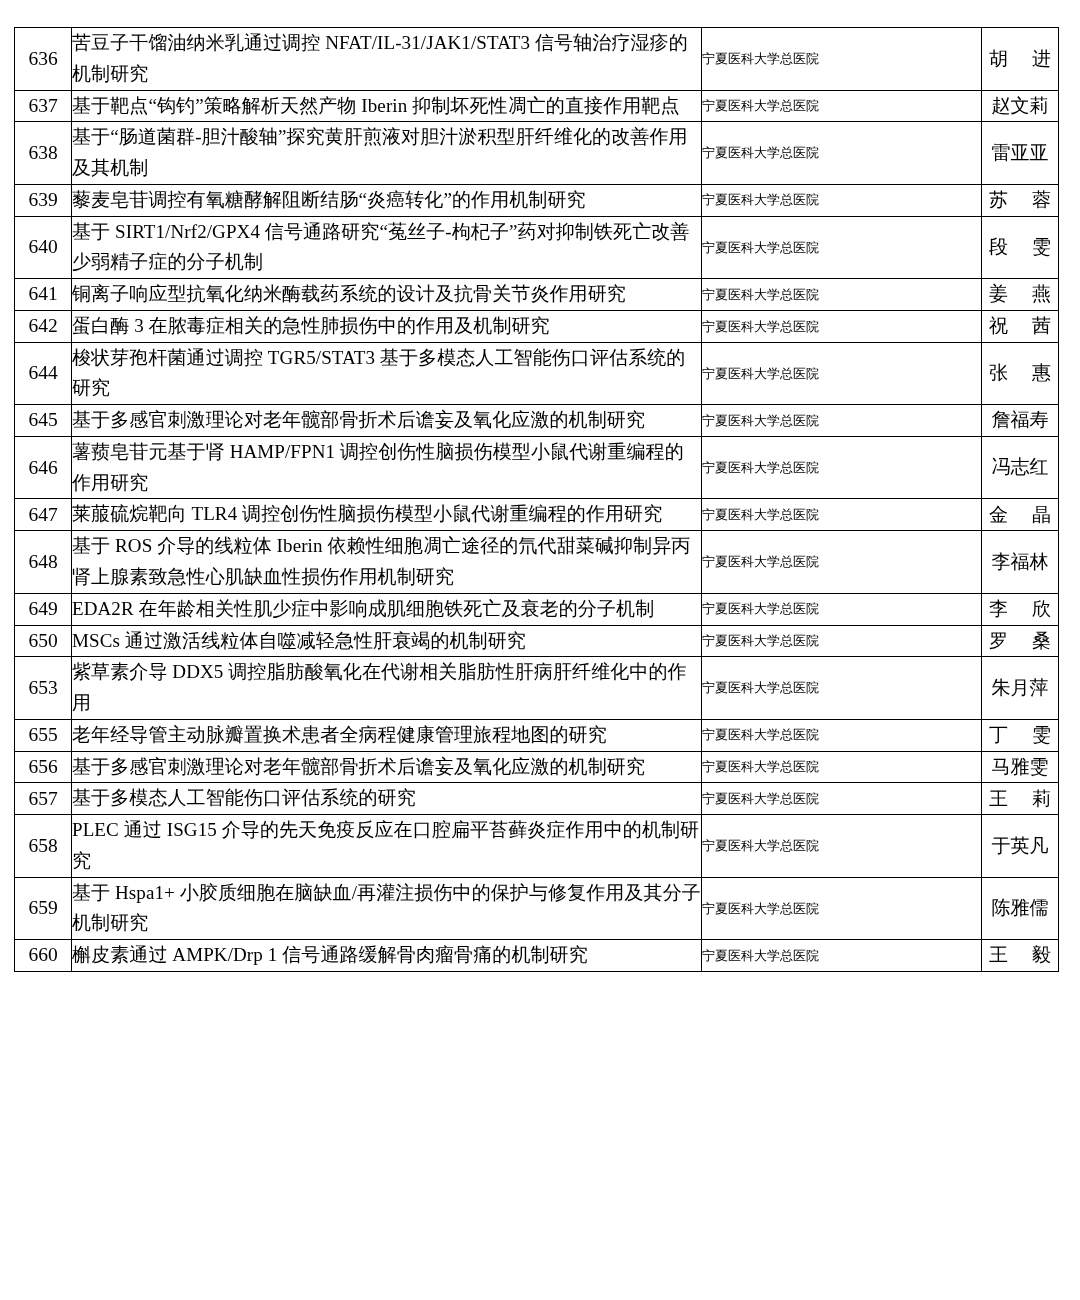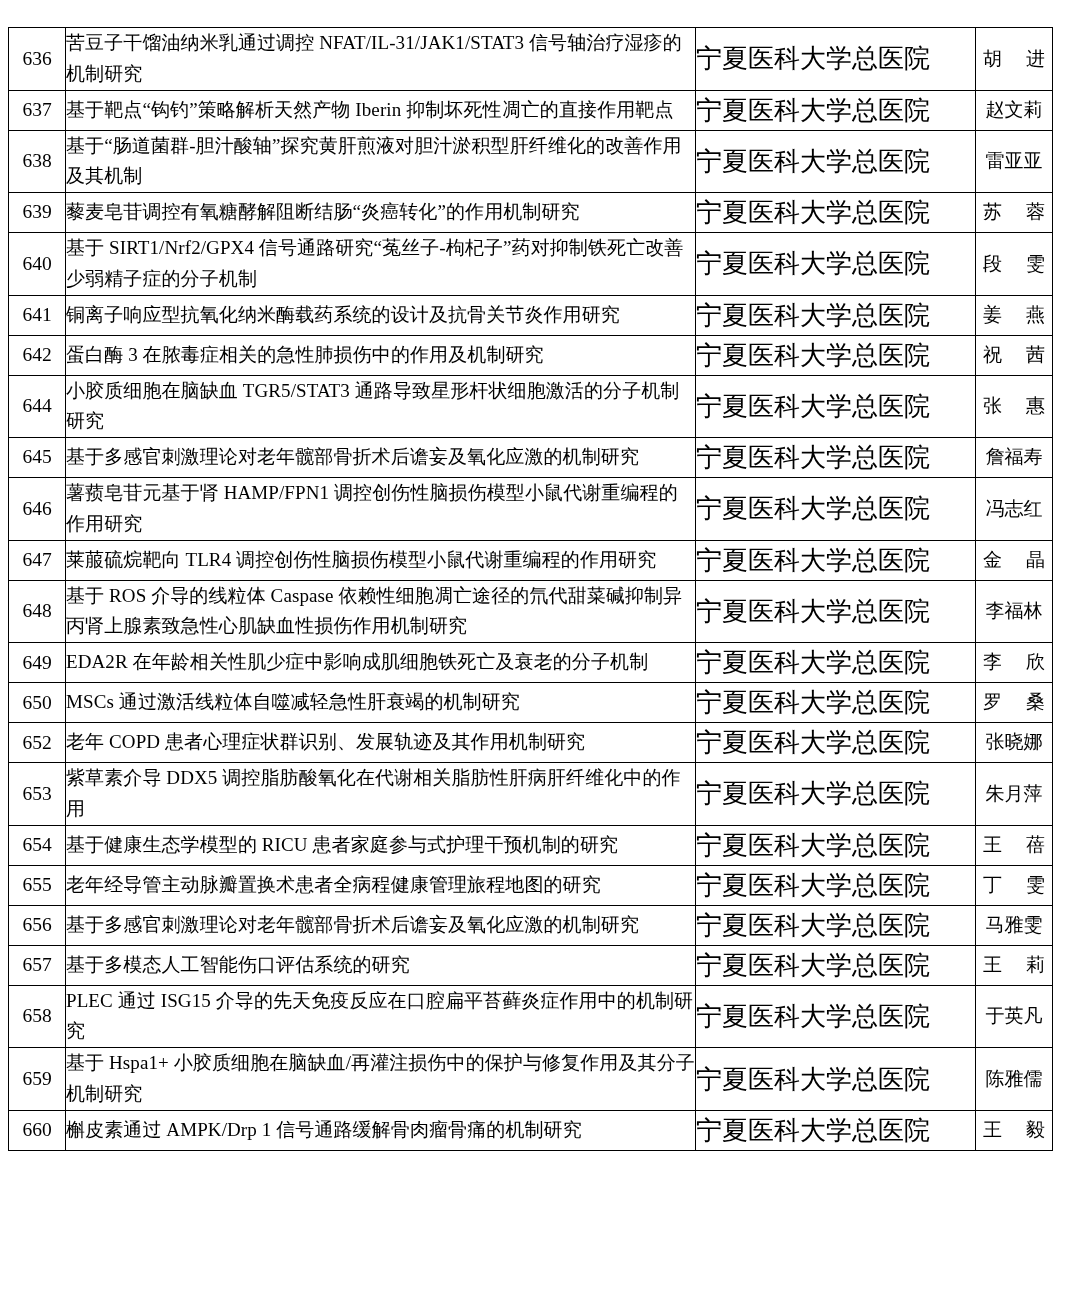--- a/index.html
+++ b/index.html
@@ -17,21 +17,21 @@
   }
   .page {
     position: relative;
     width: 1080px;
     height: 1300px;
     background: #ffffff;
     box-sizing: border-box;
   }
   .table-wrap {
     position: absolute;
-    left: 8px;
+    left: 14px;
     top: 27px;
     width: 1044px;
   }
   table.grant-table {
     border-collapse: collapse;
     table-layout: fixed;
     width: 1044px;
     border: 1.4px solid #000;
   }
   table.grant-table col.c-id    { width: 57px; }
@@ -55,21 +55,21 @@
   td.cell-title {
     text-align: left;
     font-size: 19px;
     line-height: 1.62;
     padding: 7px 9px 7px 11px;
     letter-spacing: 0.1px;
     word-break: break-word;
   }
   td.cell-org {
     text-align: left;
-    font-size: 26px;
+    font-size: 13px;
     line-height: 1.5;
     padding: 7px 6px 7px 12px;
     white-space: nowrap;
   }
   td.cell-pi {
     text-align: center;
     font-size: 19px;
     line-height: 1.5;
     padding: 7px 4px;
     white-space: nowrap;
@@ -136,21 +136,21 @@
             <td class="cell-pi spread"><span class="nm">姜 燕</span></td>
           </tr>
           <tr>
             <td class="cell-id">642</td>
             <td class="cell-title">蛋白酶 3 在脓毒症相关的急性肺损伤中的作用及机制研究</td>
             <td class="cell-org">宁夏医科大学总医院</td>
             <td class="cell-pi spread"><span class="nm">祝 茜</span></td>
           </tr>
           <tr>
             <td class="cell-id">644</td>
-            <td class="cell-title">小胶质细胞在脑缺血 TGR5/STAT3 通路导致星形杆状细胞激活的分子机制研究</td>
+            <td class="cell-title">梭状芽孢杆菌通过调控 TGR5/STAT3 基于多模态人工智能伤口评估系统的研究</td>
             <td class="cell-org">宁夏医科大学总医院</td>
             <td class="cell-pi spread"><span class="nm">张 惠</span></td>
           </tr>
           <tr>
             <td class="cell-id">645</td>
             <td class="cell-title">基于多感官刺激理论对老年髋部骨折术后谵妄及氧化应激的机制研究</td>
             <td class="cell-org">宁夏医科大学总医院</td>
             <td class="cell-pi">詹福寿</td>
           </tr>
           <tr>
@@ -160,53 +160,41 @@
             <td class="cell-pi">冯志红</td>
           </tr>
           <tr>
             <td class="cell-id">647</td>
             <td class="cell-title">莱菔硫烷靶向 TLR4 调控创伤性脑损伤模型小鼠代谢重编程的作用研究</td>
             <td class="cell-org">宁夏医科大学总医院</td>
             <td class="cell-pi spread"><span class="nm">金 晶</span></td>
           </tr>
           <tr>
             <td class="cell-id">648</td>
-            <td class="cell-title">基于 ROS 介导的线粒体 Caspase 依赖性细胞凋亡途径的氘代甜菜碱抑制异丙肾上腺素致急性心肌缺血性损伤作用机制研究</td>
+            <td class="cell-title">基于 ROS 介导的线粒体 Iberin 依赖性细胞凋亡途径的氘代甜菜碱抑制异丙肾上腺素致急性心肌缺血性损伤作用机制研究</td>
             <td class="cell-org">宁夏医科大学总医院</td>
             <td class="cell-pi">李福林</td>
           </tr>
           <tr>
             <td class="cell-id">649</td>
             <td class="cell-title">EDA2R 在年龄相关性肌少症中影响成肌细胞铁死亡及衰老的分子机制</td>
             <td class="cell-org">宁夏医科大学总医院</td>
             <td class="cell-pi spread"><span class="nm">李 欣</span></td>
           </tr>
           <tr>
             <td class="cell-id">650</td>
             <td class="cell-title">MSCs 通过激活线粒体自噬减轻急性肝衰竭的机制研究</td>
             <td class="cell-org">宁夏医科大学总医院</td>
             <td class="cell-pi spread"><span class="nm">罗 桑</span></td>
           </tr>
           <tr>
-            <td class="cell-id">652</td>
-            <td class="cell-title">老年 COPD 患者心理症状群识别、发展轨迹及其作用机制研究</td>
-            <td class="cell-org">宁夏医科大学总医院</td>
-            <td class="cell-pi">张晓娜</td>
-          </tr>
-          <tr>
             <td class="cell-id">653</td>
             <td class="cell-title">紫草素介导 DDX5 调控脂肪酸氧化在代谢相关脂肪性肝病肝纤维化中的作用</td>
             <td class="cell-org">宁夏医科大学总医院</td>
             <td class="cell-pi">朱月萍</td>
-          </tr>
-          <tr>
-            <td class="cell-id">654</td>
-            <td class="cell-title">基于健康生态学模型的 RICU 患者家庭参与式护理干预机制的研究</td>
-            <td class="cell-org">宁夏医科大学总医院</td>
-            <td class="cell-pi spread"><span class="nm">王 蓓</span></td>
           </tr>
           <tr>
             <td class="cell-id">655</td>
             <td class="cell-title">老年经导管主动脉瓣置换术患者全病程健康管理旅程地图的研究</td>
             <td class="cell-org">宁夏医科大学总医院</td>
             <td class="cell-pi spread"><span class="nm">丁 雯</span></td>
           </tr>
           <tr>
             <td class="cell-id">656</td>
             <td class="cell-title">基于多感官刺激理论对老年髋部骨折术后谵妄及氧化应激的机制研究</td>

